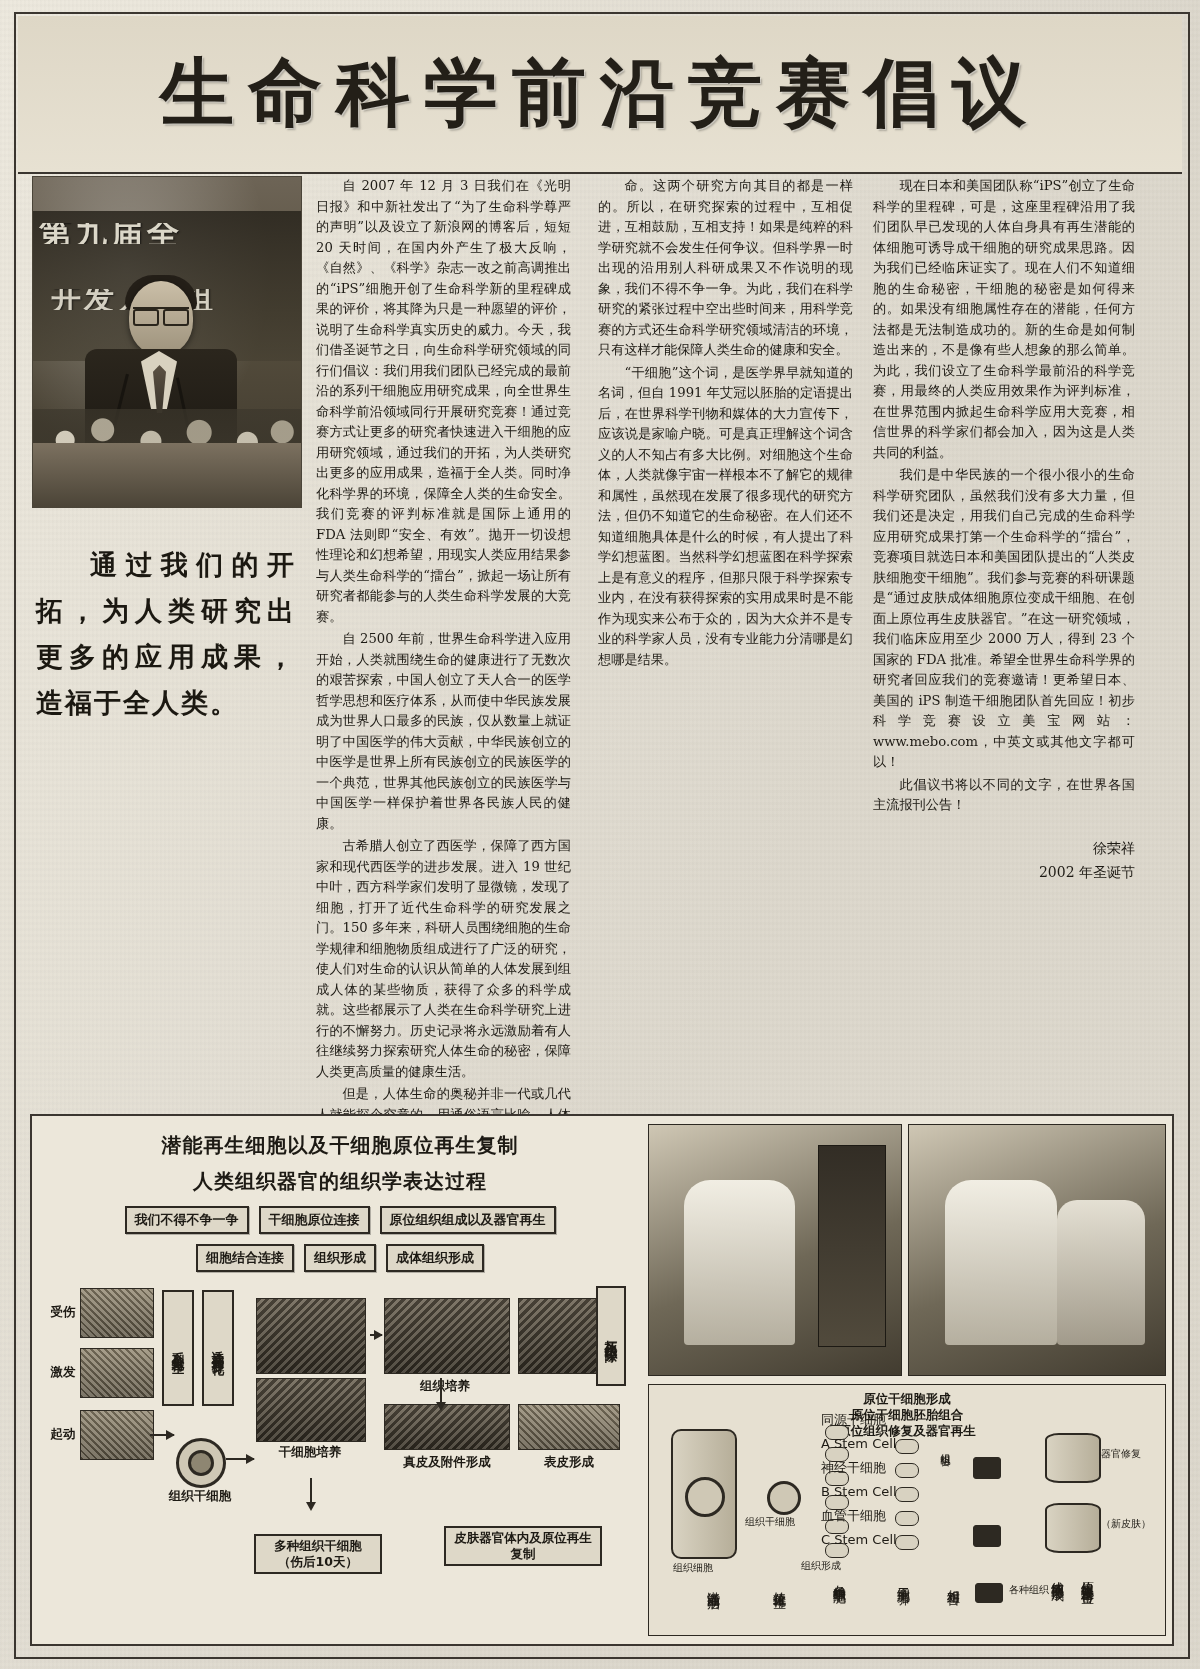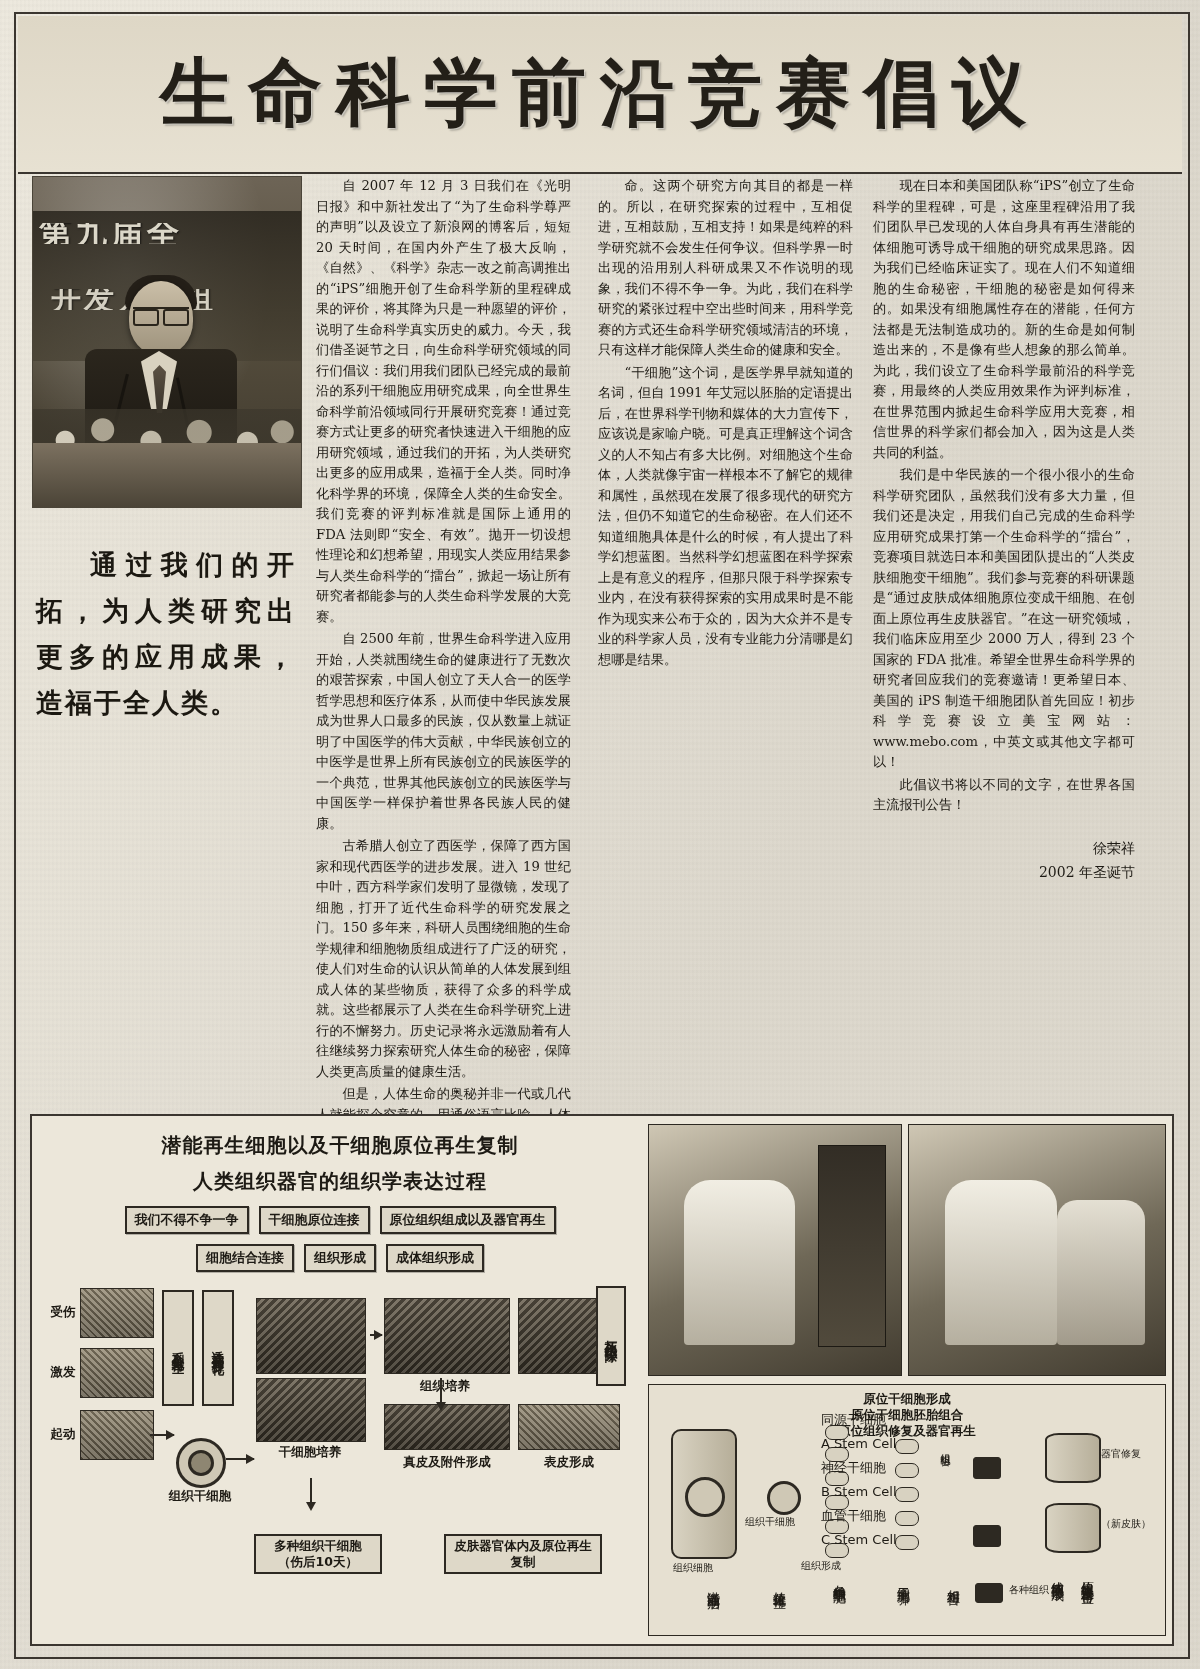--- a/index.html
+++ b/index.html
@@ -377,21 +377,21 @@
         <div class="plabel" style="left:340px;top:96px;width:130px;">组织培养</div>
         <div class="tile dark" style="left:344px;top:122px;width:124px;height:44px;"></div>
         <div class="plabel" style="left:332px;top:172px;width:150px;">真皮及附件形成</div>
 
         <div class="tile dark" style="left:478px;top:16px;width:100px;height:74px;"></div>
         <div class="tile" style="left:478px;top:122px;width:100px;height:44px;"></div>
         <div class="plabel" style="left:474px;top:172px;width:110px;">表皮形成</div>
 
         <div class="vlabel" style="left:556px;top:4px;width:26px;height:96px;">坏死组织排除</div>
 
-        <div class="flabel" style="left:404px;top:244px;width:142px;white-space:normal;margin-top:8px;">皮肤器官体内及原位再生复制</div>
+        <div class="flabel" style="left:404px;top:244px;width:142px;white-space:normal;">皮肤器官体内及原位再生复制</div>
 
         <div class="arrow" style="left:330px;top:52px;width:12px;"></div>
         <div class="arrow down" style="left:270px;top:196px;"></div>
         <div class="arrow down" style="left:400px;top:96px;"></div>
       </div>
     </div>
 
     <div class="fig-photo" style="left:616px;top:8px;width:252px;height:250px;">
       <div class="eq"></div>
       <div class="fg"></div>

